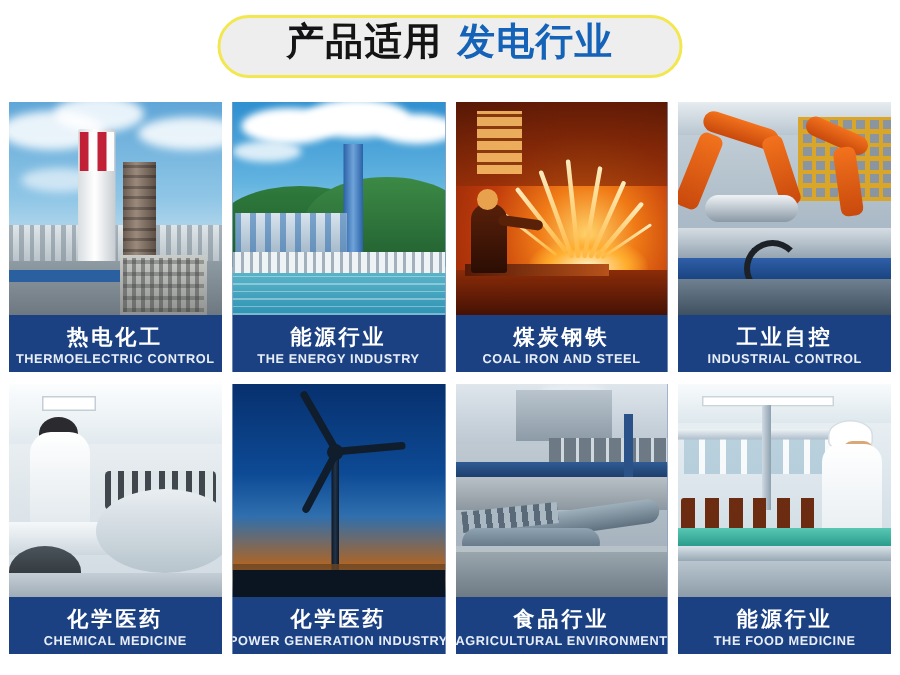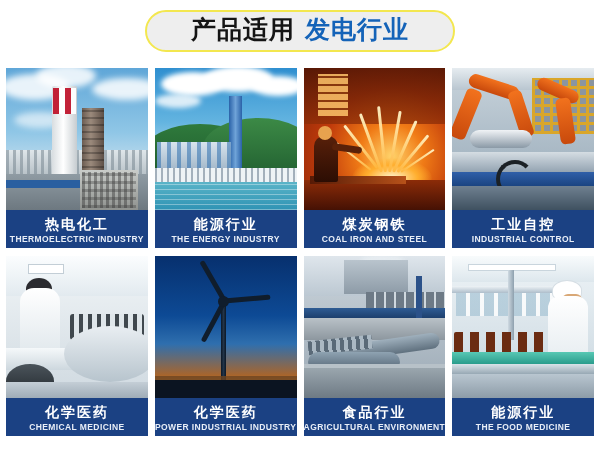--- a/index.html
+++ b/index.html
@@ -14,20 +14,21 @@
     height:62px;display:flex;align-items:center;justify-content:center;
   }
   .title-pill{
     display:inline-flex;align-items:center;justify-content:center;
     gap:10px;
     padding:5px 44px 8px 44px;
     background:#eeeeee;
     border:2px solid #f3e74f;
     border-radius:26px;
     line-height:1;
+    font-family:Liberation Mono, monospace;
   }
   .title-cn{
     font-size:25px;font-weight:bold;color:#141414;letter-spacing:1px;
   }
   .title-blue{
     font-size:25px;font-weight:bold;color:#1463b8;letter-spacing:1px;
   }
 
   
   .grid{
@@ -257,21 +258,21 @@
         <div class="layer city"></div>
         <div class="layer tower"></div>
         <div class="layer stack"></div>
         <div class="layer check"></div>
         <div class="layer ground"></div>
         <div class="layer bldg"></div>
         <div class="layer blue-roof"></div>
       </div>
       <div class="caption">
         <div class="cap-cn">热电化工</div>
-        <div class="cap-en">THERMOELECTRIC INDUSTRY</div>
+        <div class="cap-en">THERMOELECTRIC CONTROL</div>
       </div>
     </div>
 
     <div class="cell">
       <div class="thumb t2">
         <div class="cl cA"></div>
           <div class="cl cB"></div>
           <div class="cl cC"></div>
           <div class="cl cD"></div>
         <div class="layer hill"></div>
@@ -356,21 +357,21 @@
         <div class="layer mast"></div>
         <div class="blade b1"></div>
           <div class="blade b2"></div>
           <div class="blade b3"></div>
         <div class="layer hub"></div>
         <div class="layer strip"></div>
         <div class="layer ground"></div>
       </div>
       <div class="caption">
         <div class="cap-cn">化学医药</div>
-        <div class="cap-en">POWER INDUSTRIAL INDUSTRY</div>
+        <div class="cap-en">POWER GENERATION INDUSTRY</div>
       </div>
     </div>
 
     <div class="cell">
       <div class="thumb t7">
         <div class="layer sky"></div>
         <div class="layer smoke"></div>
         <div class="layer plant"></div>
         <div class="layer roofs"></div>
         <div class="layer rail"></div>

